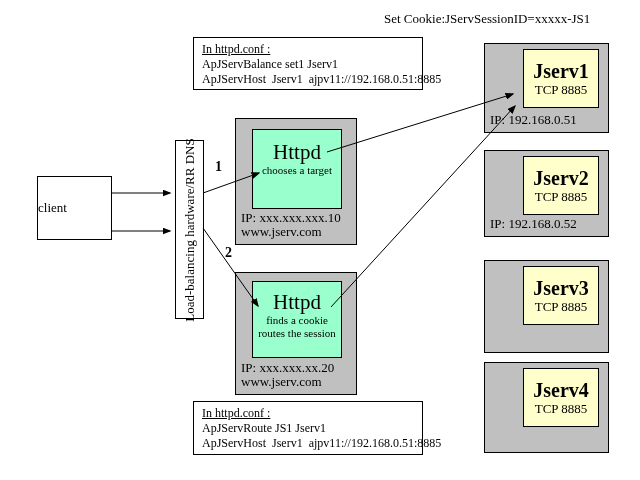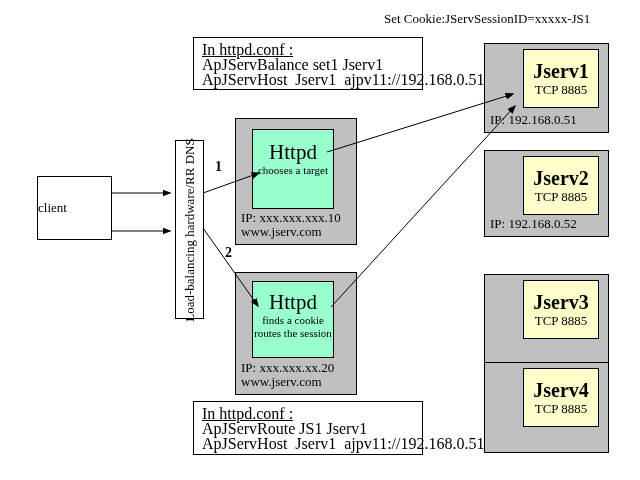--- a/index.html
+++ b/index.html
@@ -12,21 +12,21 @@
   .canvas { position:absolute; left:0; top:0; width:640px; height:480px; }
 
   .cookie-note {
     position:absolute; left:384px; top:11px;
     font-size:13px; white-space:nowrap;
   }
 
   .conf-box {
     position:absolute; left:193px; width:230px;
     background:#ffffff; border:1px solid #000;
-    padding:4px 2px 2px 8px; font-size:16px; line-height:15px;
+    padding:4px 2px 2px 8px; font-size:12px; line-height:15px;
   }
   .conf-box.top { top:37px; height:53px; }
   .conf-box.bottom { top:401px; height:54px; }
   .conf-heading { text-decoration:underline; white-space:pre; }
   .conf-line { white-space:pre; }
 
   .client-box {
     position:absolute; left:37px; top:176px; width:75px; height:64px;
     border:1px solid #000; background:#fff;
     display:flex; align-items:center; justify-content:flex-start;
@@ -42,37 +42,37 @@
     transform:translate(-50%,-50%) rotate(-90deg);
     white-space:nowrap; font-size:13px;
   }
 
   .server-outer {
     position:absolute; background:#c0c0c0; border:1px solid #000;
   }
   .httpd-outer-1 { left:235px; top:118px; width:122px; height:127px; }
   .httpd-outer-2 { left:235px; top:272px; width:122px; height:123px; }
   .httpd-inner {
-    position:absolute; left:16px; width:82px;
+    position:absolute; left:16px; width:90px;
     background:#99ffcc; border:1px solid #000;
     display:flex; flex-direction:column; align-items:center; text-align:center;
   }
   .httpd-outer-1 .httpd-inner { top:10px; height:80px; }
   .httpd-outer-2 .httpd-inner { top:8px;  height:77px; }
   .httpd-title { font-size:21px; line-height:24px; margin-top:10px; }
   .httpd-outer-2 .httpd-title { margin-top:8px; }
   .httpd-caption { font-size:11px; line-height:13px; }
   .server-text { position:absolute; left:5px; font-size:13px; line-height:14px; white-space:nowrap; }
   .httpd-outer-1 .server-text { top:92px; }
   .httpd-outer-2 .server-text { top:88px; }
 
   .jserv-outer { left:484px; width:125px; }
   .jserv-1 { top:43px;  height:90px; }
   .jserv-2 { top:150px; height:87px; }
-  .jserv-3 { top:274px; height:93px; }
+  .jserv-3 { top:260px; height:93px; }
   .jserv-4 { top:362px; height:91px; }
   .jserv-inner {
     position:absolute; left:38px; top:5px; width:76px; height:59px;
     background:#ffffcc; border:1px solid #000;
     display:flex; flex-direction:column; align-items:center; justify-content:center; text-align:center;
   }
   .jserv-name { font-size:20px; font-weight:bold; line-height:22px; }
   .jserv-port { font-size:13px; line-height:15px; }
   .jserv-ip { position:absolute; left:5px; bottom:4px; font-size:13px; white-space:nowrap; }
 

